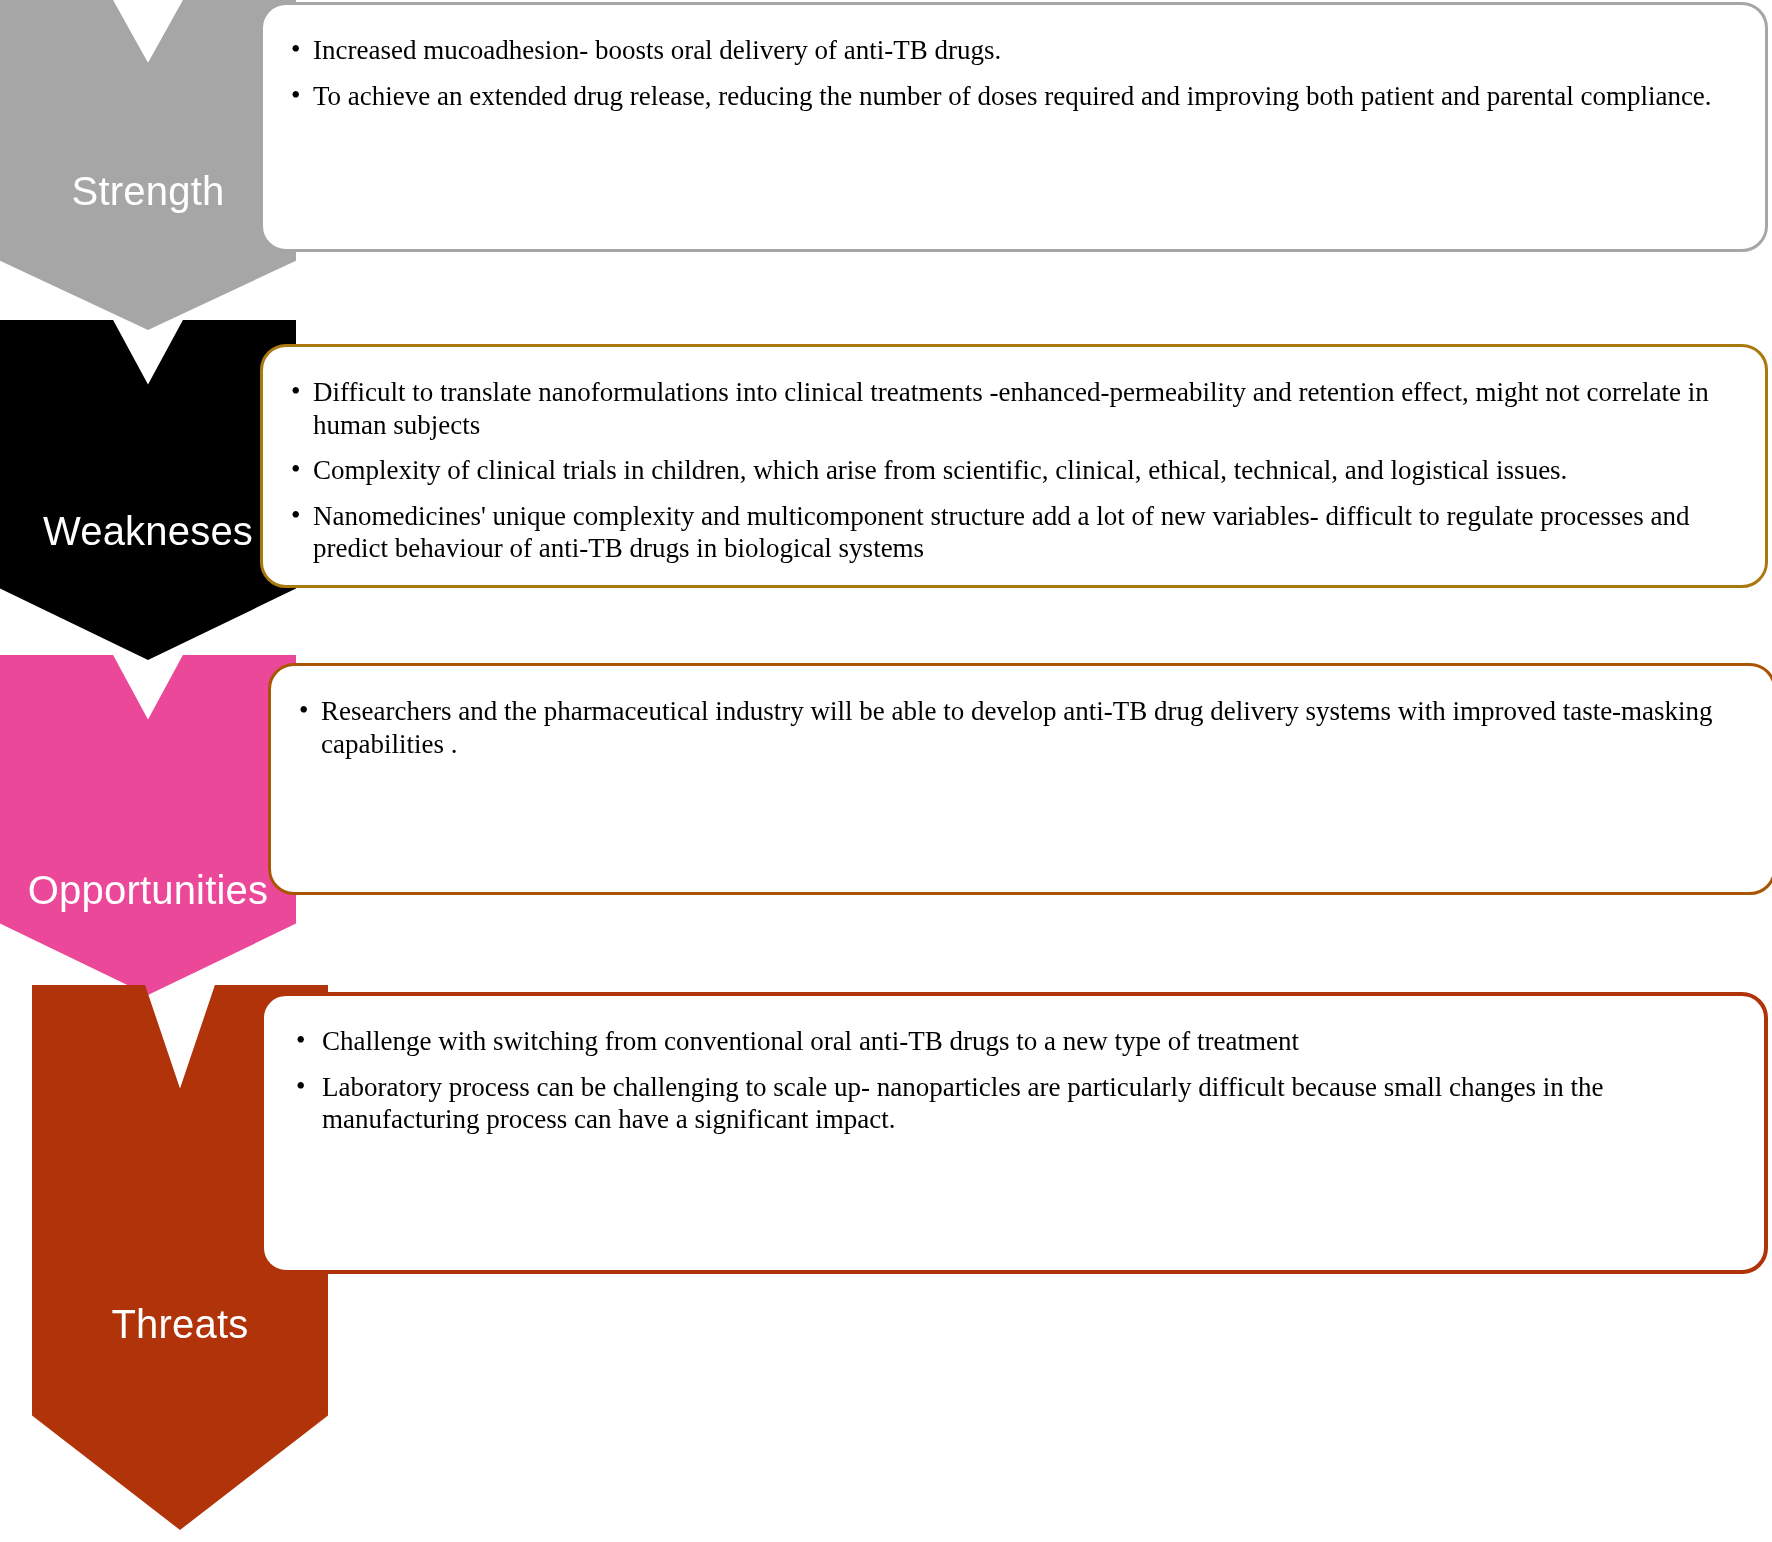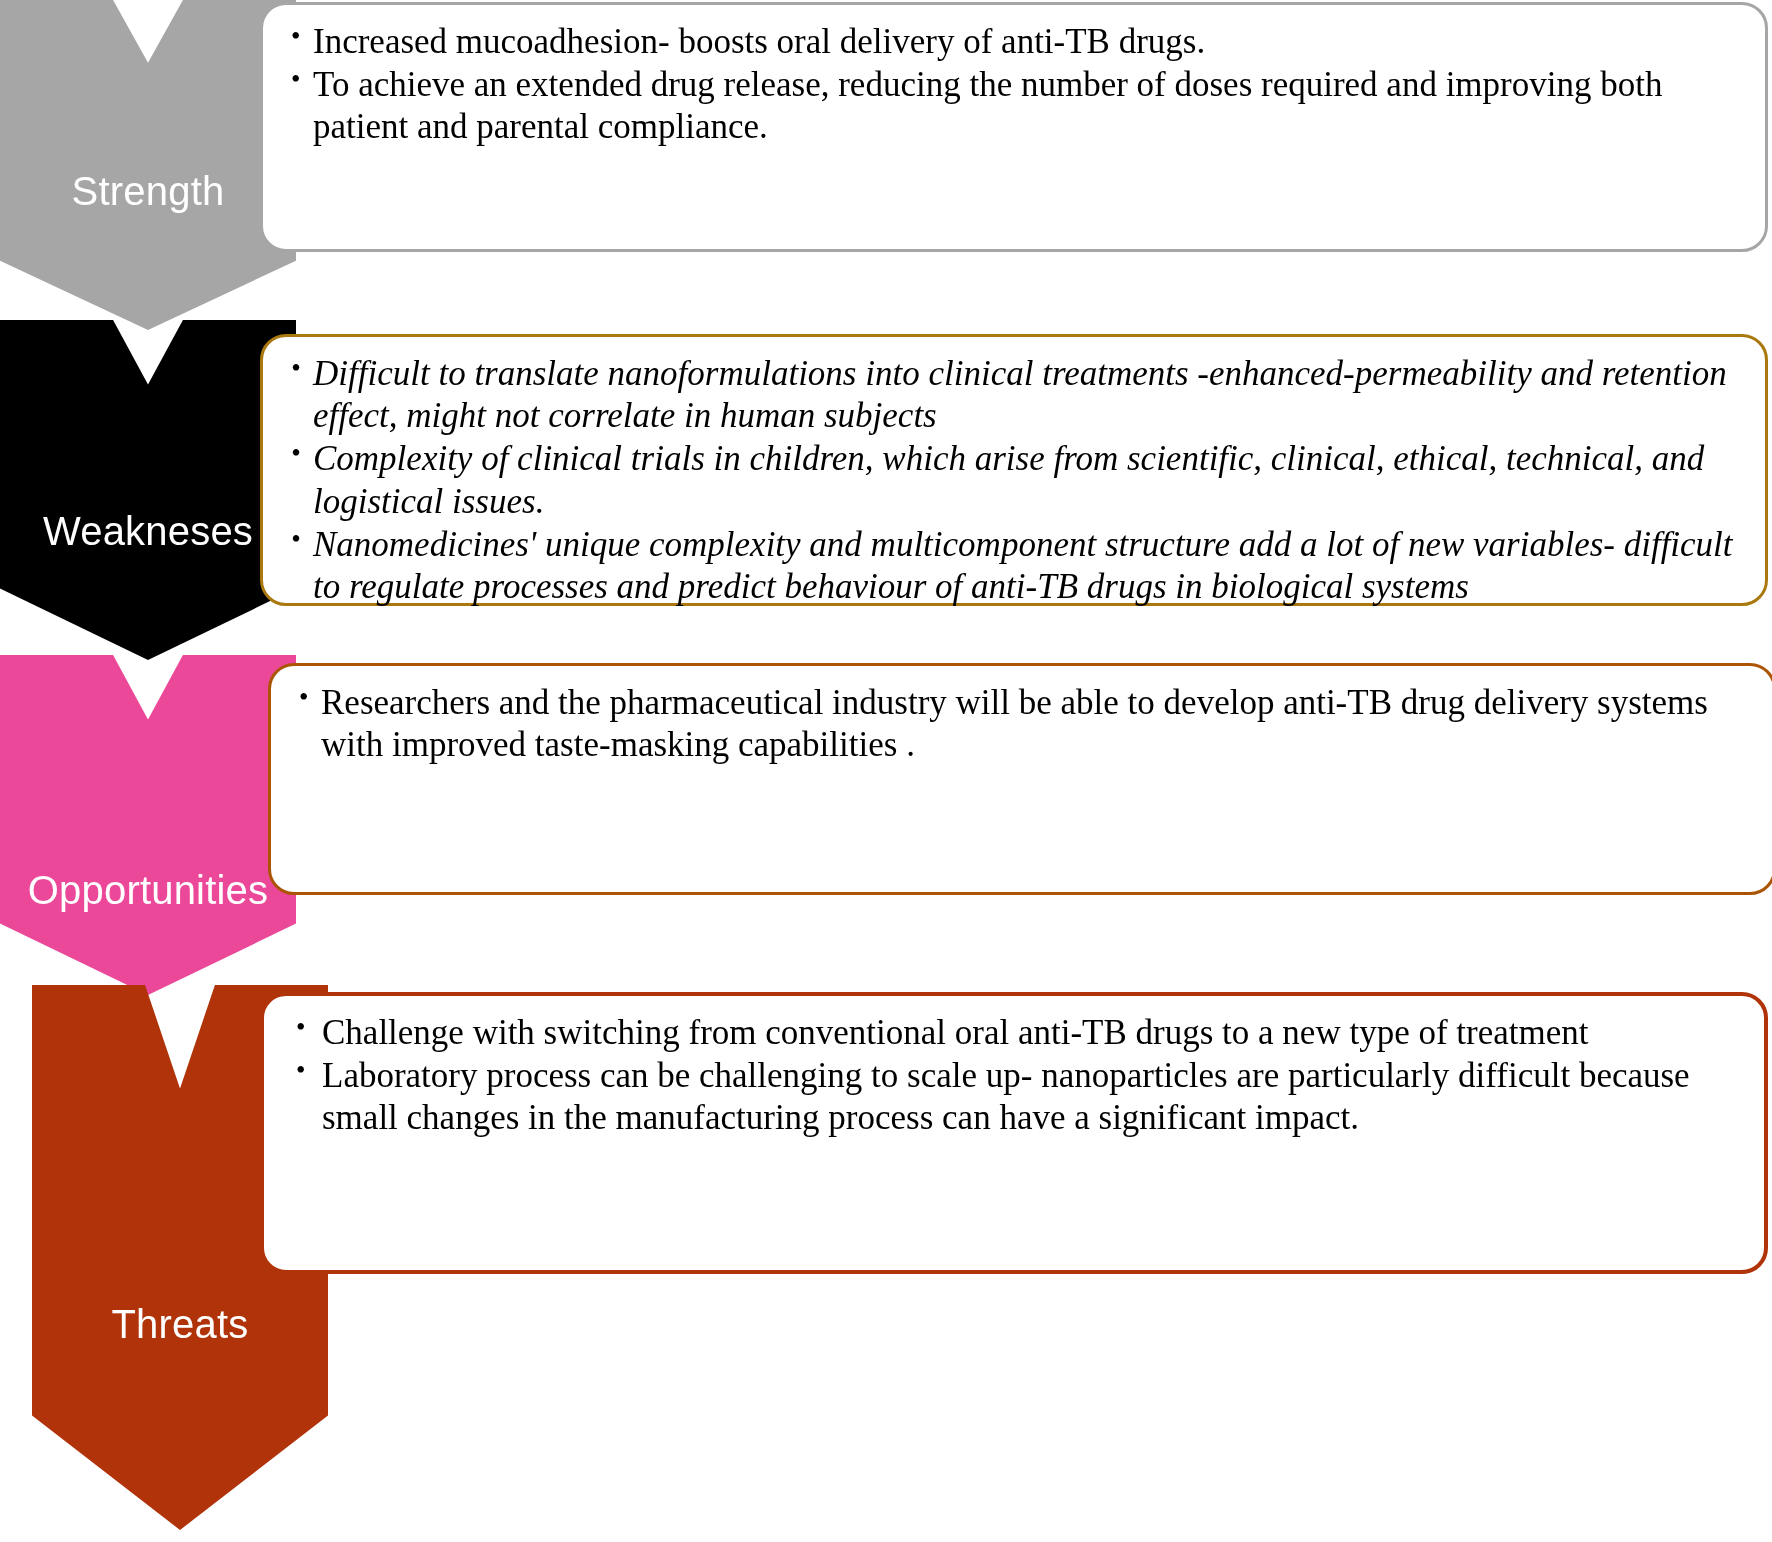--- a/index.html
+++ b/index.html
@@ -64,22 +64,22 @@
   }
 
   ul.bullets {
     list-style: none;
     margin: 0;
     padding: 0;
   }
   ul.bullets > li {
     position: relative;
     padding-left: 26px;
-    margin: 0 0 1px 0;
-    font-size: 35px;
+    margin: 13px 0 1px 0;
+    font-size: 27px;
     line-height: 1.205;
     color: #000000;
     text-indent: 0;
   }
   ul.bullets > li::before {
     content: "\2022";
     position: absolute;
     left: 4px;
     top: -1px;
     font-size: 27px;
@@ -96,22 +96,22 @@
   
   #row-strength        { top: 0px;    height: 330px; }
   #row-strength .chevron      { height: 330px; background: #A6A6A6; }
   #row-strength .chevron-label{ padding-bottom: 118px; }
   #row-strength .content-box  { left: 260px; top: 2px; width: 1508px; height: 250px;
                                 border-width: 3px; border-color: #A6A6A6; }
 
   #row-weaknesses      { top: 320px;  height: 340px; }
   #row-weaknesses .chevron     { height: 340px; background: #A9790F; }
   #row-weaknesses .chevron-label{ padding-bottom: 108px; }
-  #row-weaknesses .content-box { left: 260px; top: 14px; width: 1508px; height: 272px;
-                                 border-width: 3px; border-color: #A9790F; font-style: italic; }
+  #row-weaknesses .content-box { left: 260px; top: 24px; width: 1508px; height: 244px;
+                                 border-width: 3px; border-color: #A9790F; }
 
   #row-opportunities   { top: 655px;  height: 340px; }
   #row-opportunities .chevron     { height: 340px; background: #AB5504; }
   #row-opportunities .chevron-label{ padding-bottom: 84px; }
   #row-opportunities .content-box { left: 268px; top: 8px; width: 1508px; height: 232px;
                                     border-width: 3px; border-color: #AB5504; }
 
   #row-threats         { top: 985px;  height: 545px; }
   #row-threats .chevron     { height: 545px; background: #B03309; margin-left: 32px; }
   #row-threats .chevron-label{ padding-bottom: 185px; }

